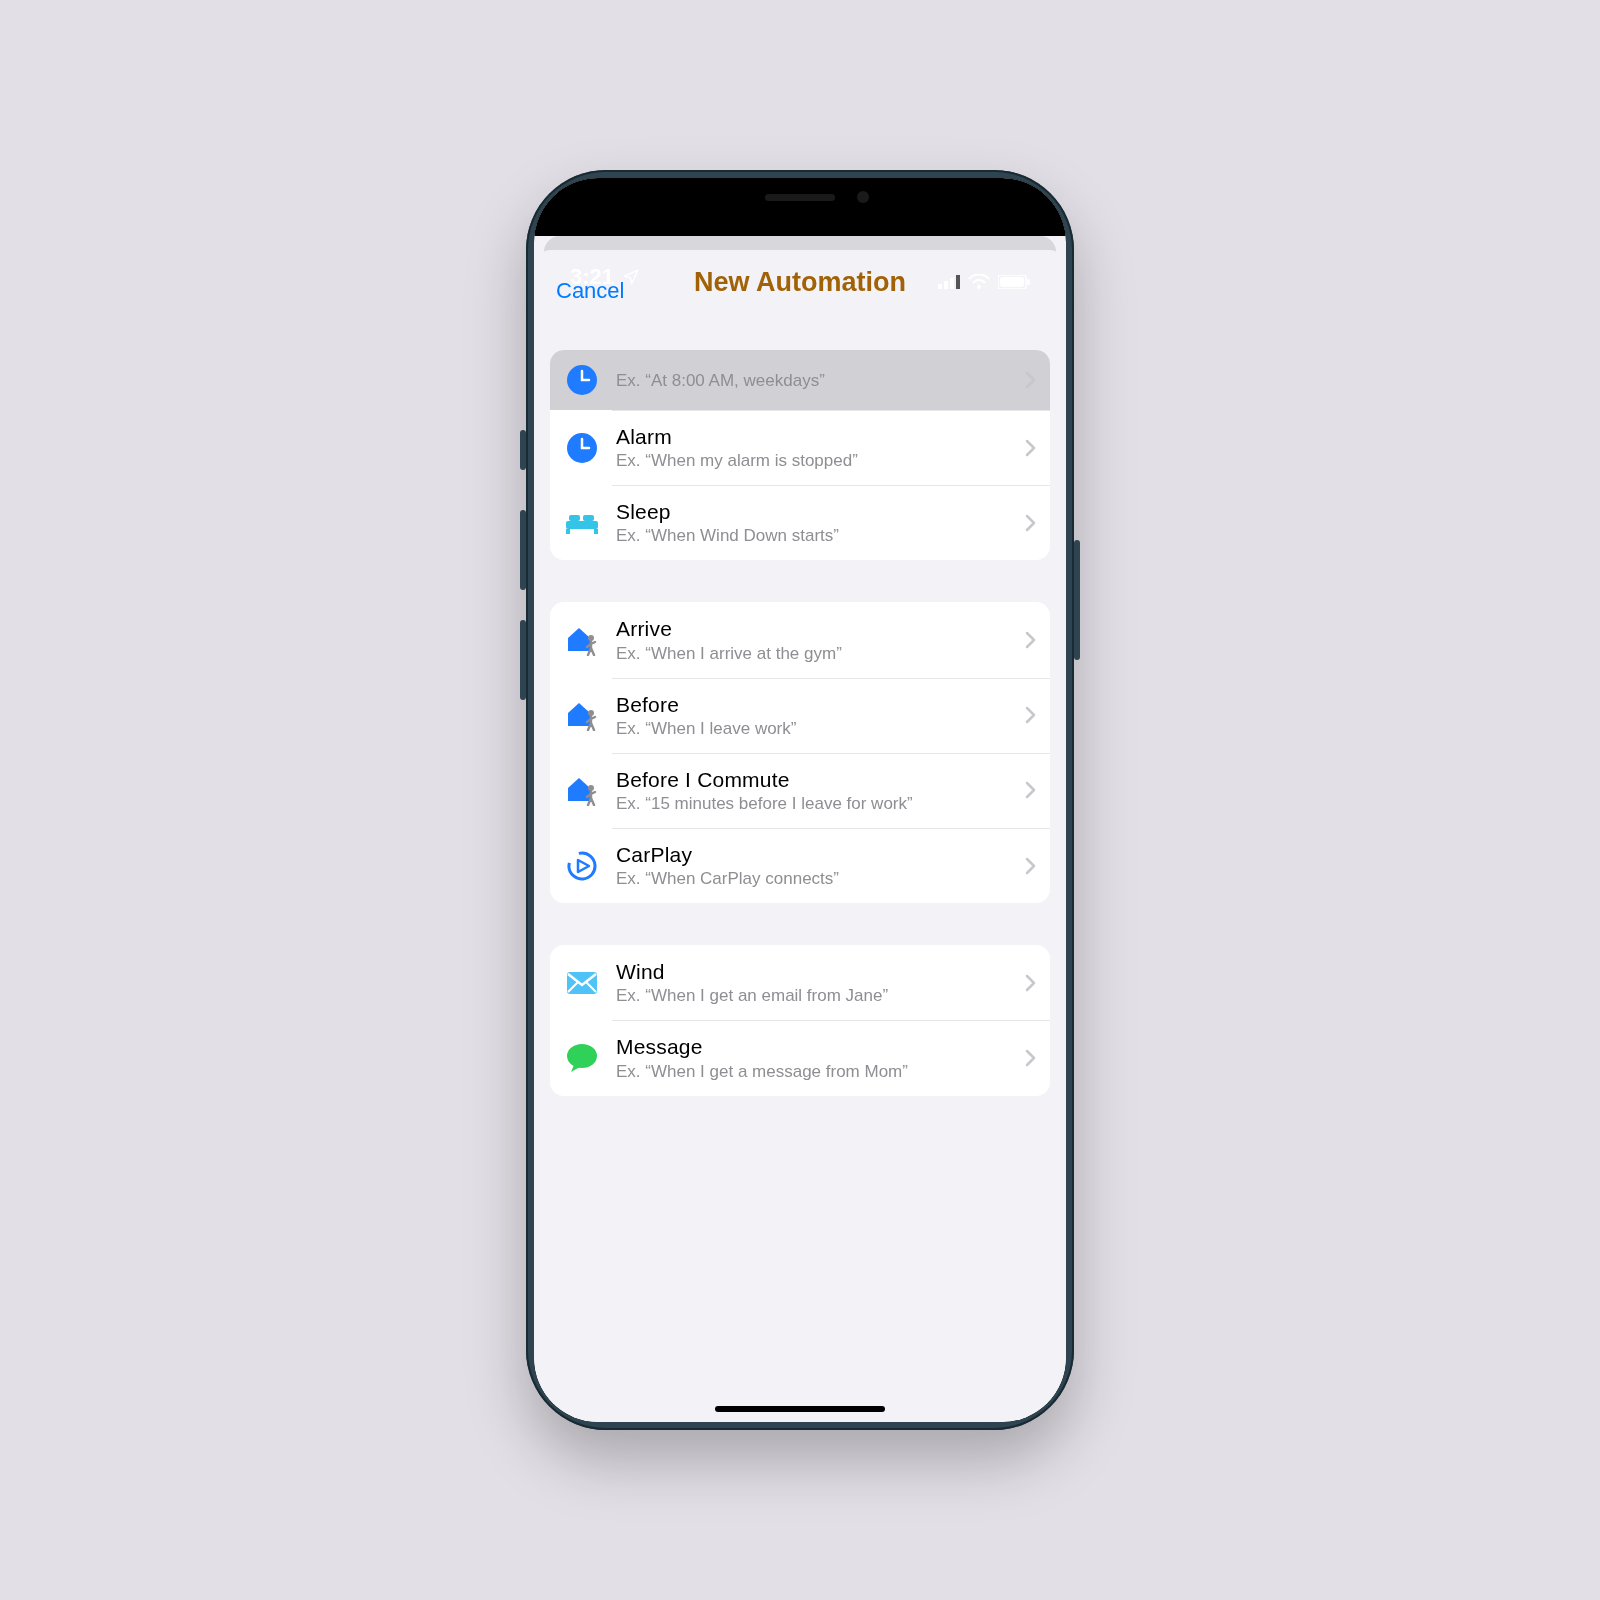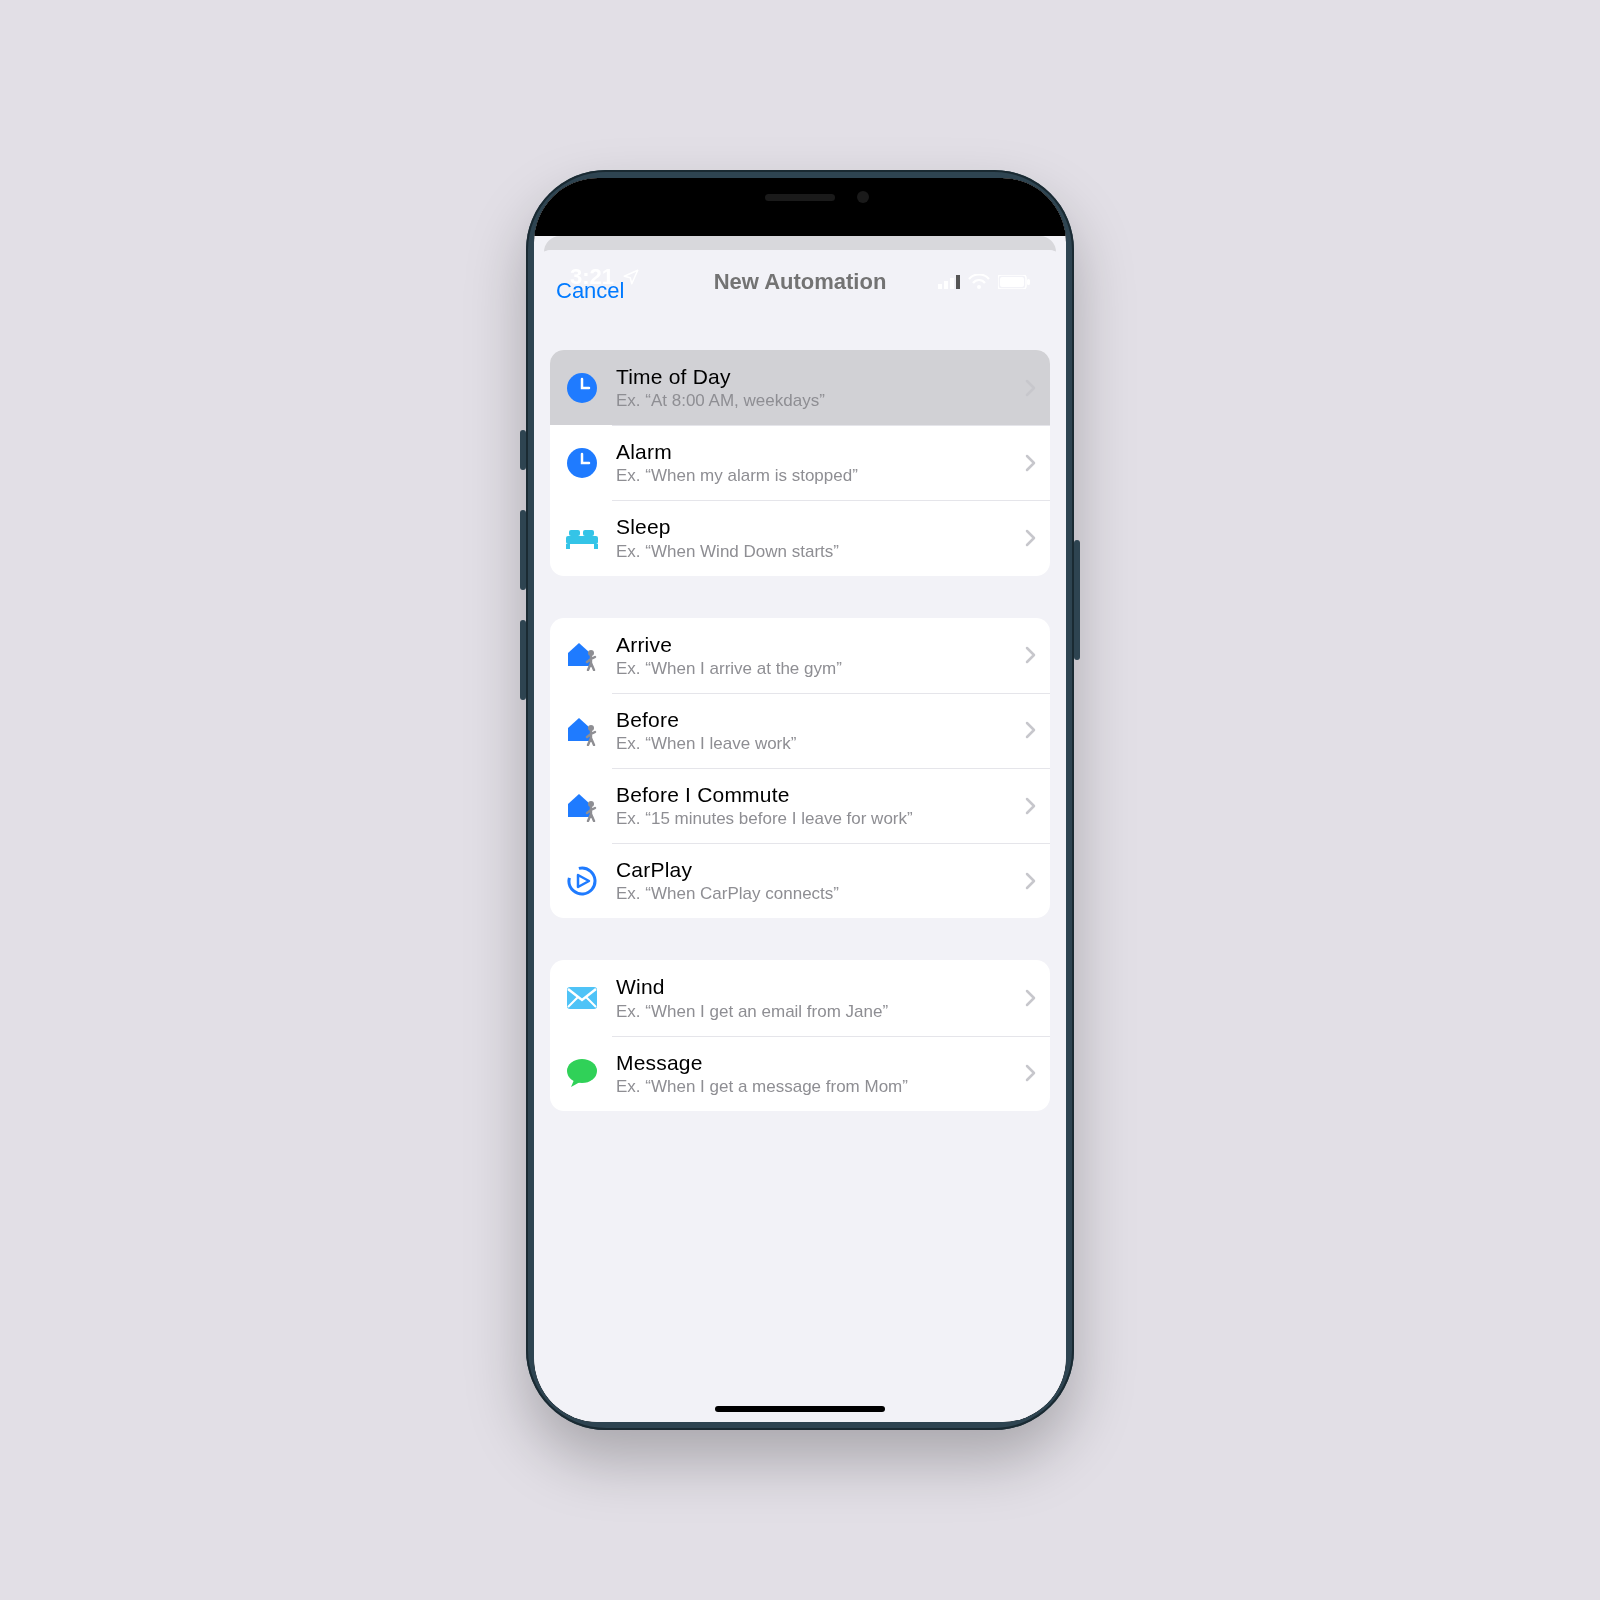--- a/index.html
+++ b/index.html
@@ -110,21 +110,21 @@
   .nav {
     height: 64px;
     display:flex; align-items:center; justify-content:center;
     position:relative;
     background: var(--screen-bg);
   }
   .nav-cancel {
     position:absolute; left:22px; top:50%; transform:translateY(-50%);
     color: var(--accent-blue); font-size:22px;margin-top:9px;
   }
-  .nav-title { font-size:22px; font-weight:600; color:#737373; }
+  .nav-title { font-size:27px; font-weight:600; color:#a16207; }
 
   .content { padding: 36px 16px 40px 16px; overflow:hidden; }
   .group {
     background: var(--card-bg);
     border-radius: 14px;
     margin-bottom: 42px;
     overflow:hidden;
   }
   .row {
     display:flex; align-items:center;
@@ -206,21 +206,20 @@
 
           <div class="group">
             <div class="row selected">
               <span class="icon-wrap">
                 <svg width="32" height="32" viewBox="0 0 32 32">
                     <circle cx="16" cy="16" r="15" fill="#1f7bff"></circle>
                     <path d="M16 7 V16 H23" stroke="#fff" stroke-width="2.5" fill="none" stroke-linecap="round"></path>
                   </svg>
               </span>
               <div class="row-body">
-                <div class="row-title">Time of Day</div>
                 <div class="row-sub">Ex. “At 8:00 AM, weekdays”</div>
               </div>
               <span class="chev">
                 <svg width="11" height="18" viewBox="0 0 11 18">
                     <path d="M2 2 L9 9 L2 16" fill="none" stroke="#c7c7cc" stroke-width="2.5" stroke-linecap="round" stroke-linejoin="round"></path>
                   </svg>
               </span>
             </div>
 
             <div class="row">

